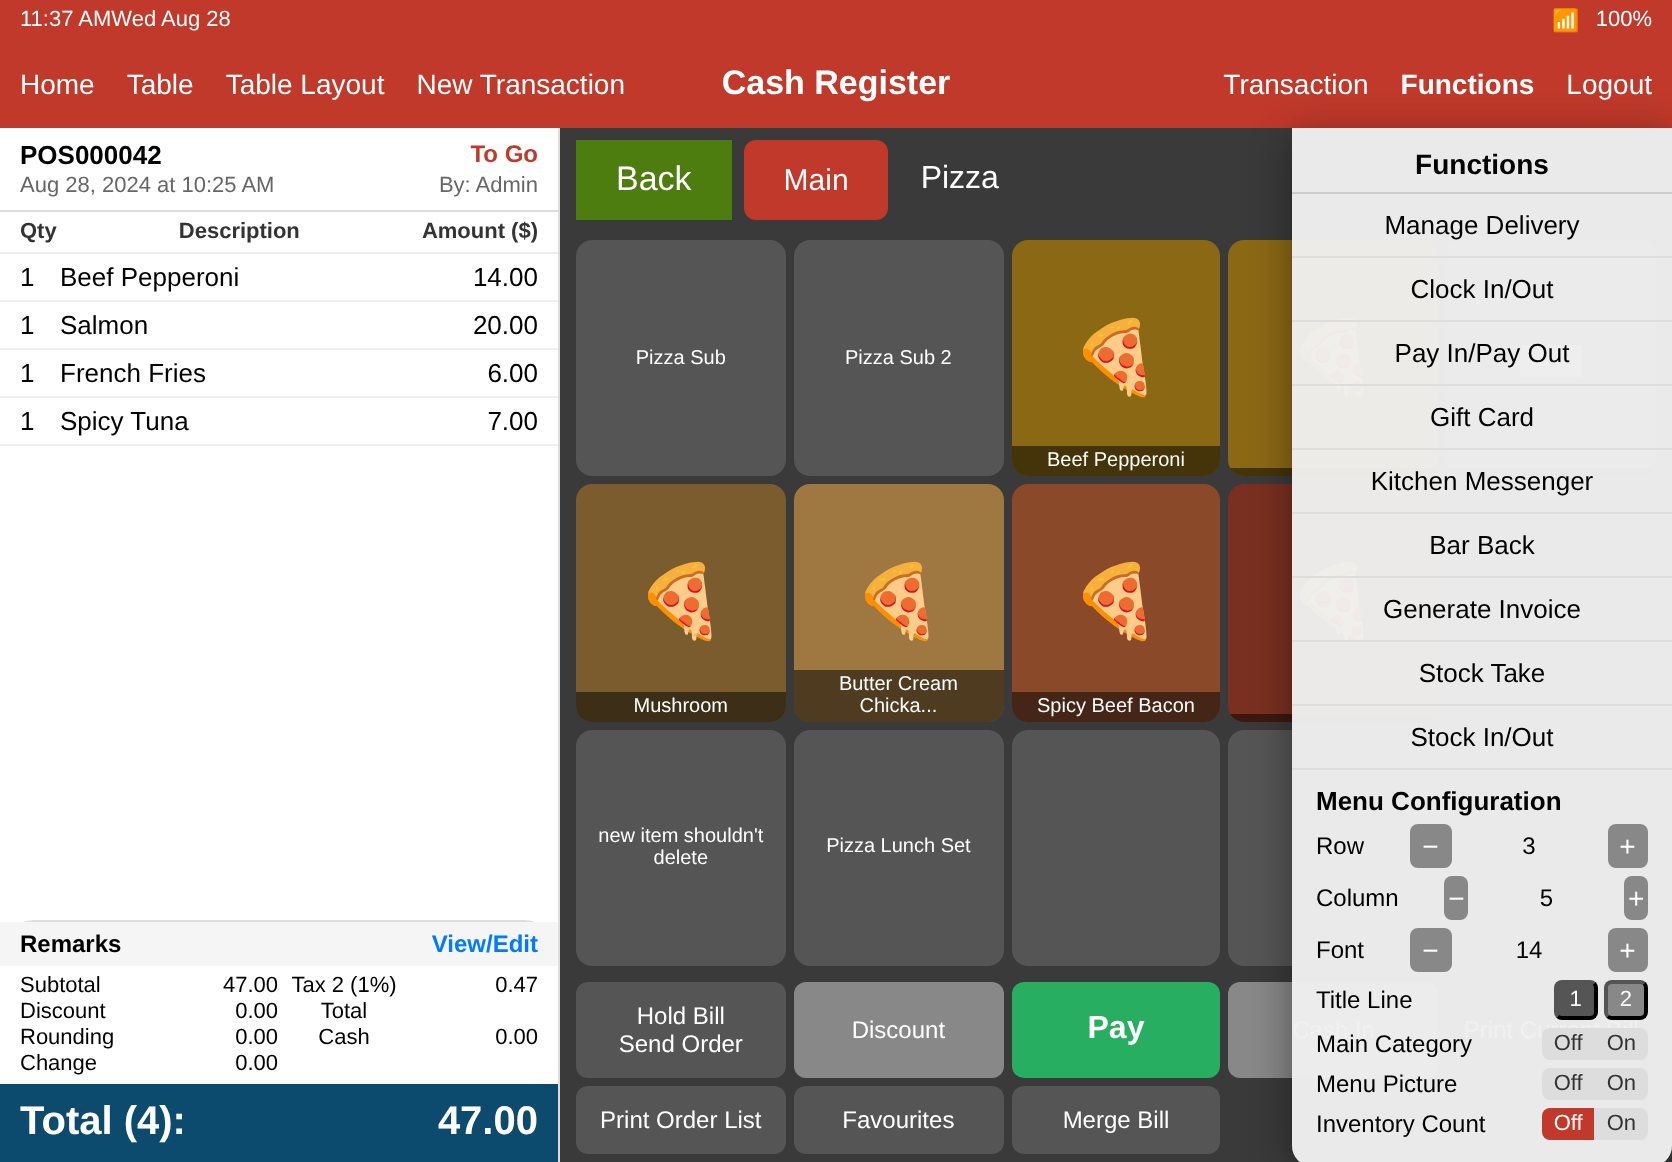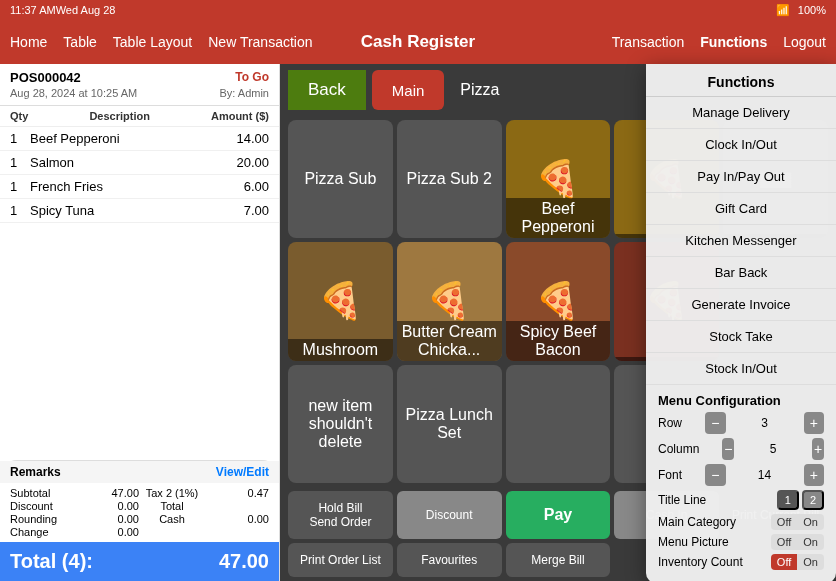--- a/index.html
+++ b/index.html
@@ -53,21 +53,21 @@
     .receipt-cols { display: flex; justify-content: space-between; padding: 4px 10px; border-bottom: 1px solid #eee; font-size: 11px; color: #333; font-weight: 600; }
     .receipt-items { flex: 1; overflow-y: auto; }
     .receipt-item { display: flex; padding: 4px 10px; font-size: 13px; border-bottom: 1px solid #f0f0f0; }
     .receipt-item .qty { width: 20px; flex-shrink: 0; }
     .receipt-item .desc { flex: 1; }
     .receipt-item .amount { text-align: right; min-width: 50px; }
 
     
     .remarks-section { border-top: 1px solid #ddd; font-size: 12px; border-radius: 17px; }
     .remarks-header { display: flex; justify-content: space-between; padding: 4px 10px; background: #f5f5f5; font-weight: 600; }
-    .grand-total { background: #3b82f6; color: white; padding: 8px 10px; font-size: 20px; font-weight: bold; }
+    .grand-total { background: #0c4a6e; color: white; padding: 8px 10px; font-size: 20px; font-weight: bold; }
 
     
     .menu-panel {
       flex: 1;
       display: flex;
       flex-direction: column;
       background: #3a3a3a;
       position: relative;
     }
 
@@ -127,21 +127,21 @@
       cursor: pointer;
       overflow: hidden;
       position: relative;
       min-height: 100px;
     }
     .menu-item.text-only {
       background: #555;
     }
     .menu-item .item-label {
       color: white;
-      font-size: 16px;
+      font-size: 10px;
       text-align: center;
       padding: 4px;
       font-weight: 500;
       z-index: 1;
     }
     .menu-item.has-image .item-label {
       position: absolute;
       bottom: 0;
       left: 0;
       right: 0;

